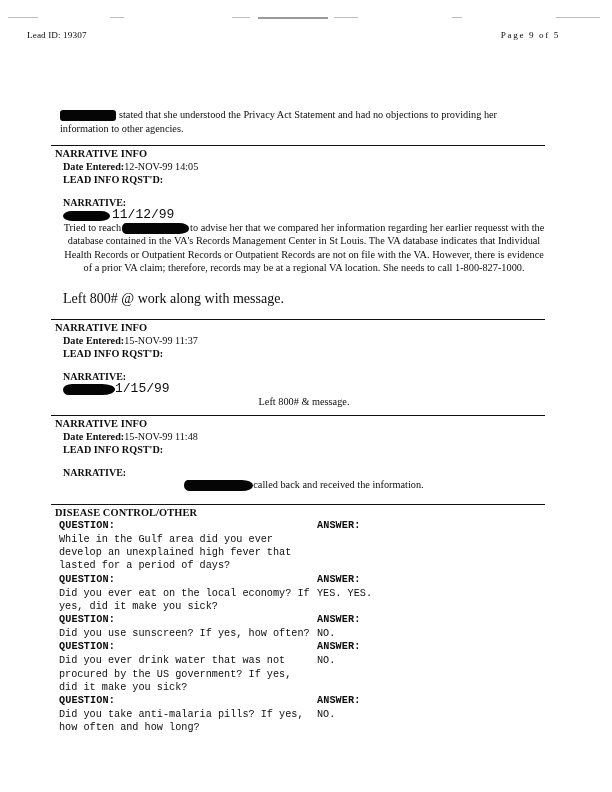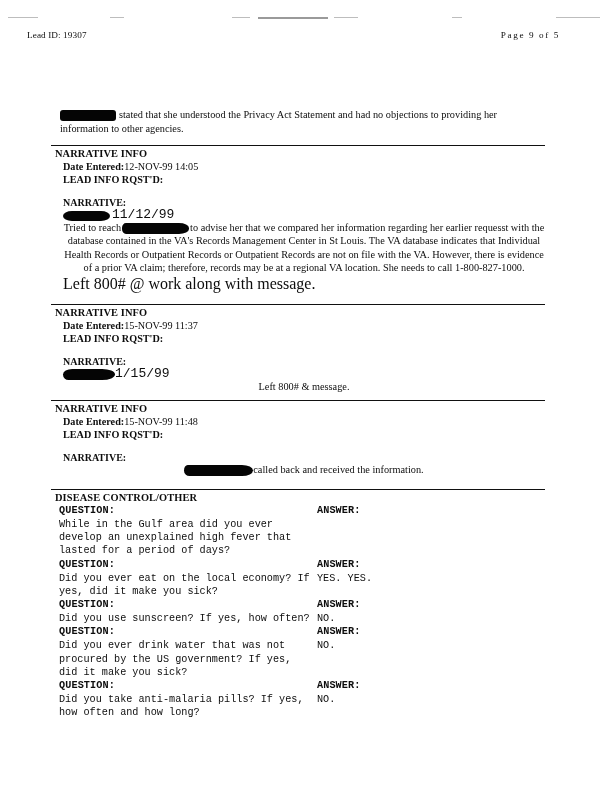--- a/index.html
+++ b/index.html
@@ -139,24 +139,24 @@
     font-size: 10.3px;
     line-height: 13.3px;
     padding-left: 6px;
     margin-top: 0;
   }
   .narrative-body.tight {
     padding-left: 12px;
     text-align: center;
   }
   .narrative-extra {
-    font-size: 16px;
+    font-size: 14px;
     line-height: 13.3px;
     padding-left: 12px;
-    margin-top: 3px;
+    margin-top: 18px;
   }
 
   
   .qa-table {
     width: 100%;
     border-collapse: collapse;
     margin-top: 1px;
   }
   .qa-table td {
     vertical-align: top;

